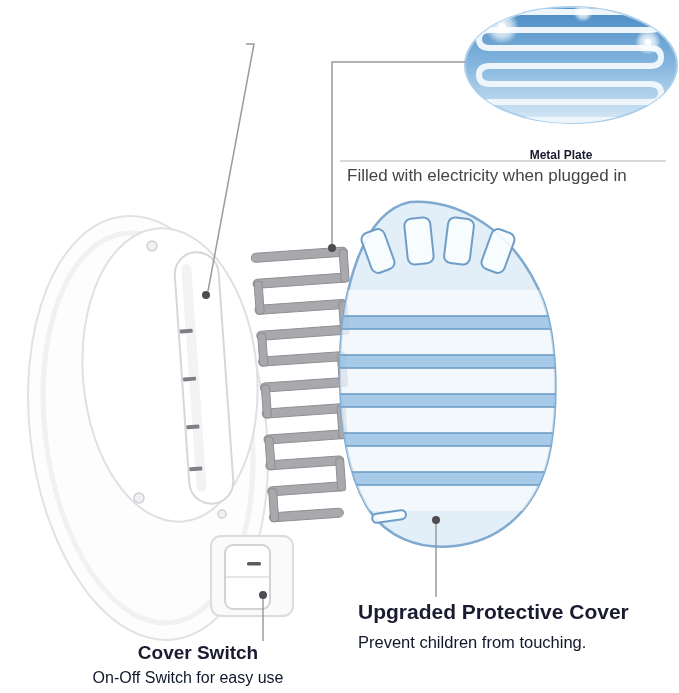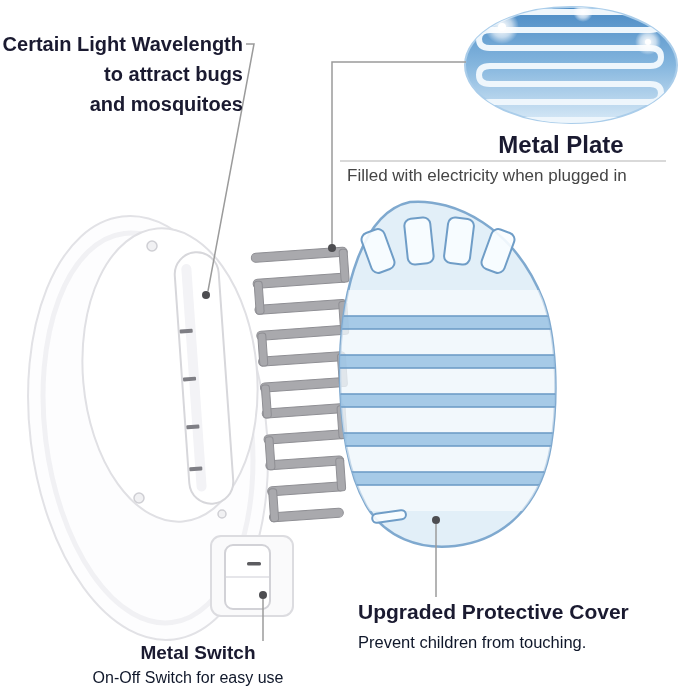--- a/index.html
+++ b/index.html
@@ -3,21 +3,21 @@
 <meta charset="utf-8">
 <style>
   html,body{margin:0;padding:0;background:#ffffff;}
   .stage{position:relative;width:679px;height:693px;background:#fff;overflow:hidden;
          font-family:"Liberation Sans",sans-serif;}
   .stage svg{position:absolute;left:0;top:0;}
   .ann{position:absolute;}
   .hd{color:#1a1a30;font-weight:700;text-align:right;}
   .bd{color:#0f172a;}
   .wavelength{top:29px;right:436px;text-align:right;font-size:20px;line-height:30px;}
-  .metal-title{top:131px;left:461px;width:200px;text-align:center;font-size:24px;}
+  .metal-title{top:148px;left:461px;width:200px;text-align:center;font-size:12px;}
   .metal-desc{top:166px;left:347px;font-size:17px;color:#454545;text-align:center;}
   .power-title{top:642px;left:98px;width:200px;text-align:center;font-size:19px;}
   .power-desc{top:669px;left:58px;width:260px;text-align:center;font-size:16px;}
   .cover-block{top:600px;left:358px;}
   .cover-title{font-size:21px;margin-bottom:7px;}
   .cover-desc{font-size:16.5px;line-height:23px;}
 </style>
 </head>
 <body>
 
@@ -138,30 +138,25 @@
       <line x1="340" y1="161" x2="666" y2="161" stroke="#cccccc" stroke-width="1.5"></line>
     </g>
     <g fill="#4d4d51">
       <circle cx="206" cy="295" r="4"></circle>
       <circle cx="332" cy="248" r="4"></circle>
       <circle cx="263" cy="595" r="4"></circle>
       <circle cx="436" cy="520" r="4"></circle>
     </g>
   </svg>
 
-  <div class="ann wavelength hd">
-    <div>Certain Light Wavelength</div>
-    <div>to attract bugs</div>
-    <div>and mosquitoes</div>
-  </div>
 
   <div class="ann metal-title hd">Metal Plate</div>
   <div class="ann metal-desc">Filled with electricity when plugged in</div>
 
-  <div class="ann power-title hd">Metal Switch</div>
+  <div class="ann power-title hd">Cover Switch</div>
   <div class="ann power-desc bd">On-Off Switch for easy use</div>
 
   <div class="ann cover-block">
     <div class="cover-title hd">Upgraded Protective Cover</div>
     <div class="cover-desc bd">Prevent children from touching.</div>
   </div>
 
 </div>
 
 </body></html>

